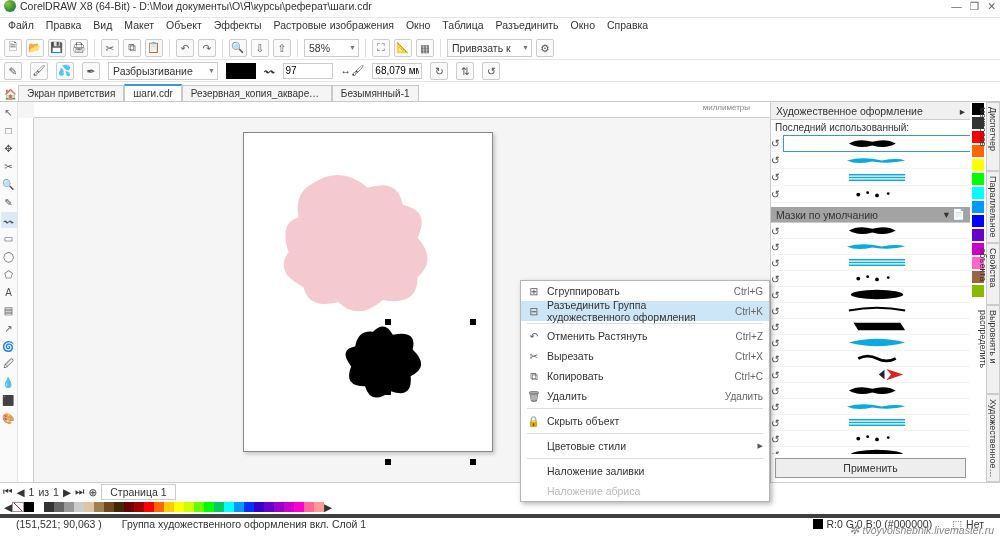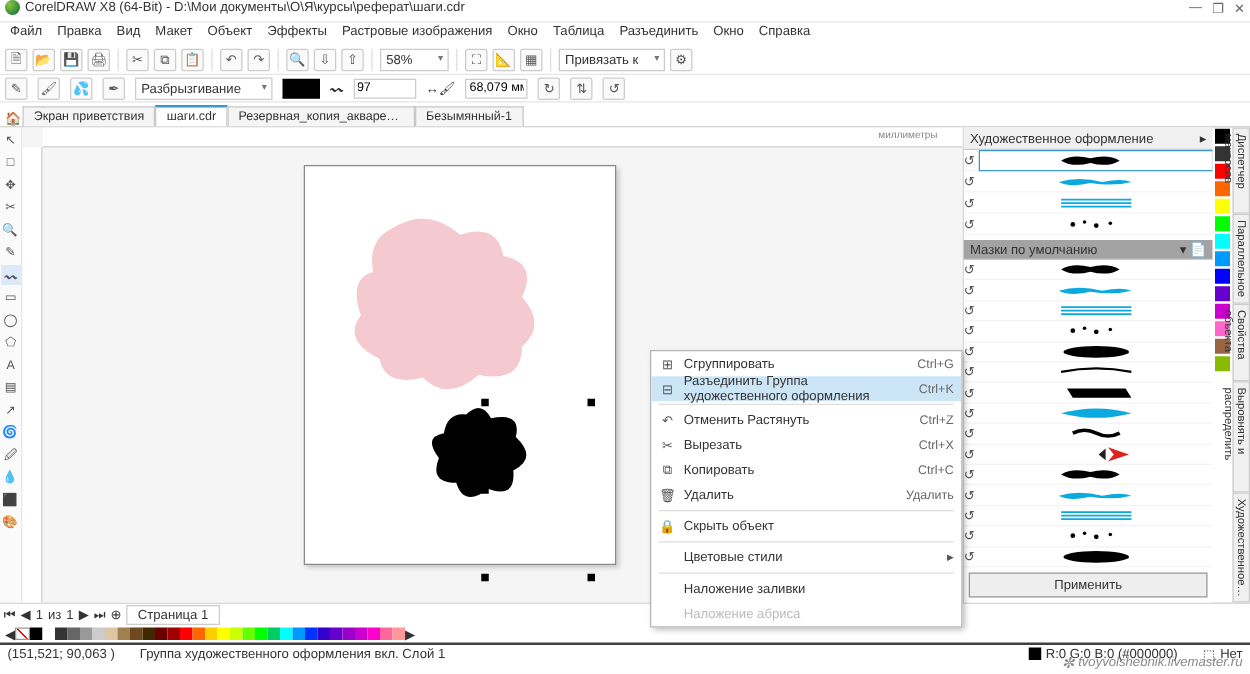--- a/index.html
+++ b/index.html
@@ -44,21 +44,21 @@
 .thumbs{display:flex;flex-direction:column;overflow:hidden;}
 .trow{display:flex;align-items:center;height:17px;gap:1px;border-bottom:1px solid #f3f3f3;}
 .trow .curl{width:12px;color:#555;}
 .trow .thb{flex:1;height:15px;display:flex;align-items:center;justify-content:center;}
 .trow .thb.sel{outline:1px solid #3b97d3;}
 .applybtn{margin:4px;height:20px;border:1px solid #999;background:#eee;display:flex;align-items:center;justify-content:center;}
 .vtab{writing-mode:vertical-rl;font-size:9px;padding:4px 1px;background:#f0f0f0;border:1px solid #ccc;}
 .bottomrow{height:18px;display:flex;align-items:center;border-top:1px solid #ccc;padding:0 3px;gap:4px;}
 .swatches{display:flex;gap:0;}
 .swatches .sw{width:10px;height:10px;}
-.status{height:16px;border-top:2px solid #404040;display:flex;align-items:center;padding:0 6px;font-size:10px;gap:20px;}
+.status{height:16px;border-top:4px solid #404040;display:flex;align-items:center;padding:0 16px;font-size:10px;gap:20px;}
 .watermark{position:absolute;right:6px;bottom:2px;font-size:12px;color:#888;font-style:italic;z-index:99;display:flex;align-items:center;gap:3px;}
 </style>
 </head>
 <body>
 
 <div class="titlebar">
   <div class="appicon"></div>
   <span>CorelDRAW X8 (64-Bit) - D:\Мои документы\О\Я\курсы\реферат\шаги.cdr</span>
   <div class="winbtns">
     <span>—</span>
@@ -182,20 +182,21 @@
         <div class="h" style="left:50%;bottom:-3px;margin-left:-3px"></div>
         <div class="h" style="right:-3px;bottom:-3px"></div>
     </div>
   </div>
 
   <div class="rpanel">
     <div class="phdr">
         <span>Художественное оформление</span>
         <span style="margin-left:auto">▸</span>
       </div>
+    <div class="sect">Последний использованный:</div>
     <div class="thumbs" id="thumbs-top" style="height:72px">
         <div class="trow">
           <span class="curl">↺</span>
           <div class="thb sel">
             <svg viewBox="0 0 80 16" style="width:100%;height:100%">
               <path d="M10 8 Q20 2 35 6 Q50 2 60 8 Q50 14 35 10 Q20 14 10 8" fill="#000"></path>
             </svg>
           </div>
         </div>
         <div class="trow">

